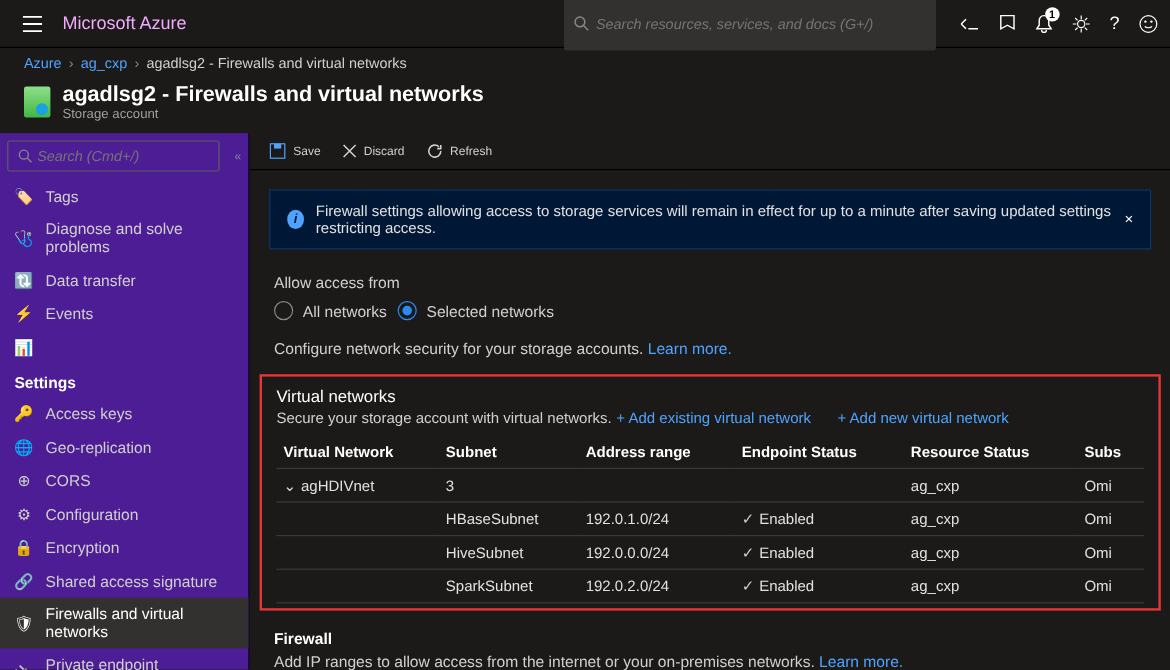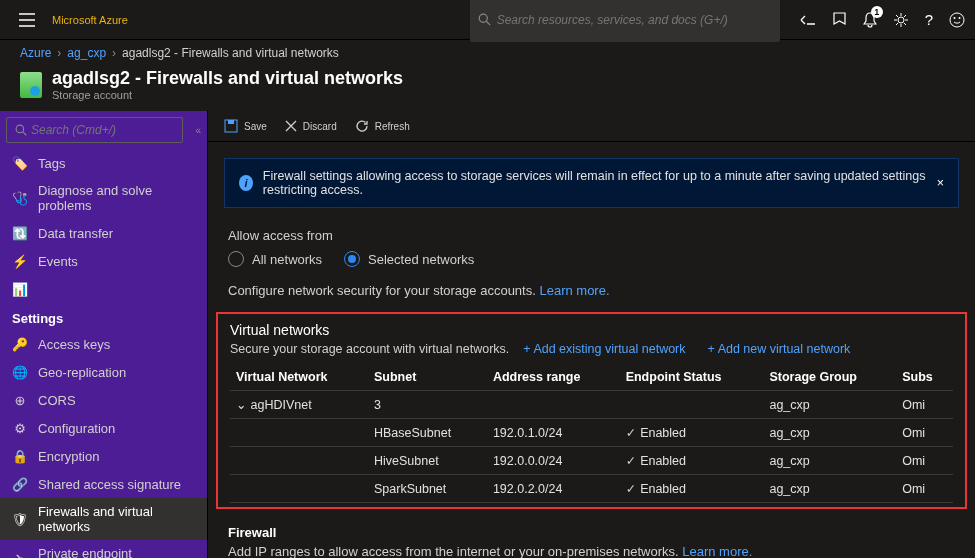--- a/index.html
+++ b/index.html
@@ -15,21 +15,21 @@
 
   
   .topbar {
     height: 40px;
     display: flex; align-items: center;
     background: #1b1a19;
     padding: 0 10px;
     border-bottom: 1px solid #000;
   }
   .hamburger { width: 34px; display:flex; align-items:center; justify-content:center; cursor:pointer; }
-  .brand { font-size: 11px; color: #eab308; font-weight: 500; margin-left: 8px; }
+  .brand { font-size: 15px; color: #f0abfc; font-weight: 500; margin-left: 8px; }
   .spacer { flex: 1; }
   .search {
     display: flex; align-items: center;
     background: #323130;
     height: 44px; width: 310px;
     border-radius: 2px;
     padding: 0 8px;
     margin-right: 20px;
   }
   .search input {
@@ -111,34 +111,34 @@
     color:#e1e1e1; font-size:12.5px;
   }
   .notice .dismiss { margin-left:auto; cursor:pointer; color:#fff; }
   .notice .info-badge{
     width:16px;height:16px;border-radius:50%;background:#4fa3ff;color:#001836;
     display:flex;align-items:center;justify-content:center;font-weight:bold;font-style:italic;font-size:11px;
   }
 
   .section { padding:4px 20px 8px 20px; }
   .section-title { color:#d2d0ce; margin-bottom:8px; font-size:13px; }
-  .radio-row { display:flex; gap:22px; align-items:center; margin-top:6px;}
+  .radio-row { display:flex; gap:9px; align-items:center; margin-top:6px;}
   .radio {
     width:16px; height:16px; border-radius:50%; border:1px solid #888;
     display:inline-flex; align-items:center; justify-content:center;
   }
   .radio.selected { border-color:#2d89ef;}
   .radio.selected .dot { width:8px;height:8px;border-radius:50%;background:#2d89ef;}
 
   .vnet-box {
     margin:6px 8px 8px 8px; padding:8px 12px 4px 12px;
     border:2px solid #e83535;
   }
   .vnet-head { font-size:14px; color:#fff; }
-  .vnet-sub { font-size:12.5px; margin:4px 0 8px 0; display:flex; gap:14px; align-items:flex-start;}
+  .vnet-sub { font-size:12.5px; margin:4px 0 8px 0; display:flex; gap:4px; align-items:flex-start;}
   .vnet-actions { display:flex; gap:22px;}
   .vnet-actions span { color:#4fa3ff; cursor:pointer; font-size:12.5px;}
 
   table { width:100%; border-collapse:collapse; font-size:12.5px;}
   th { text-align:left; padding:6px 6px; font-weight:600; color:#fff; border-bottom:1px solid #3b3a39;}
   td { padding:6px 6px; border-bottom:1px solid #3b3a39; color:#e1e1e1;}
   .chev { display:inline-block; transform:rotate(0deg); margin-right:4px;}
   .check { color:#d2d0ce; margin-right:4px;}
 
   .firewall { padding:8px 20px; }
@@ -352,21 +352,21 @@
           <span>+ Add new virtual network</span>
         </div>
       </div>
       <table>
         <thead>
             <tr id="vnet-head-row">
               <th>Virtual Network</th>
               <th>Subnet</th>
               <th>Address range</th>
               <th>Endpoint Status</th>
-              <th>Storage Group</th>
+              <th>Resource Status</th>
               <th>Subs</th>
             </tr>
           </thead>
         <tbody id="vnet-body">
             <tr>
     <td><span class="chev">⌄</span>agHDIVnet</td>
     <td>3</td>
     <td></td>
     <td></td>
     <td>ag_cxp</td>

